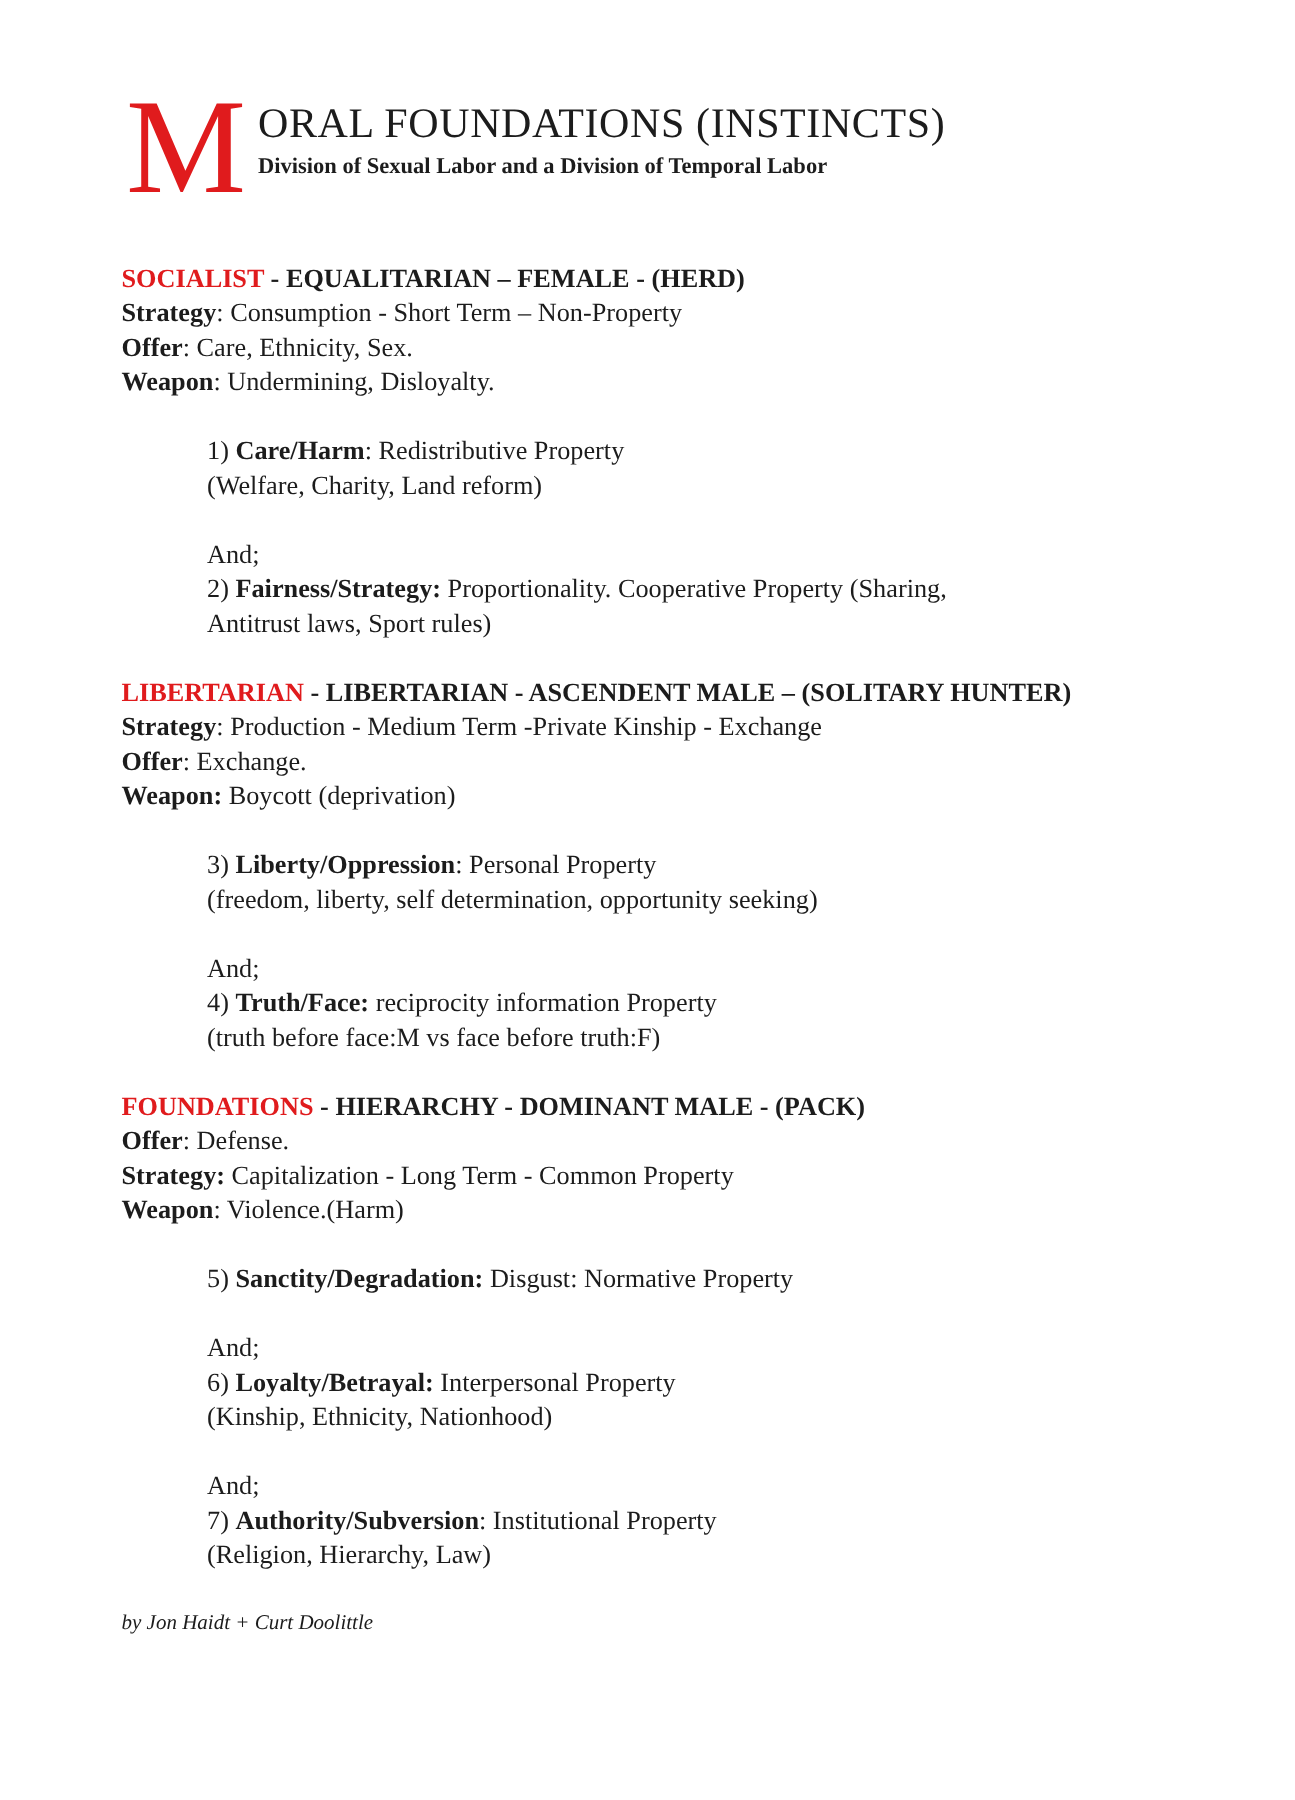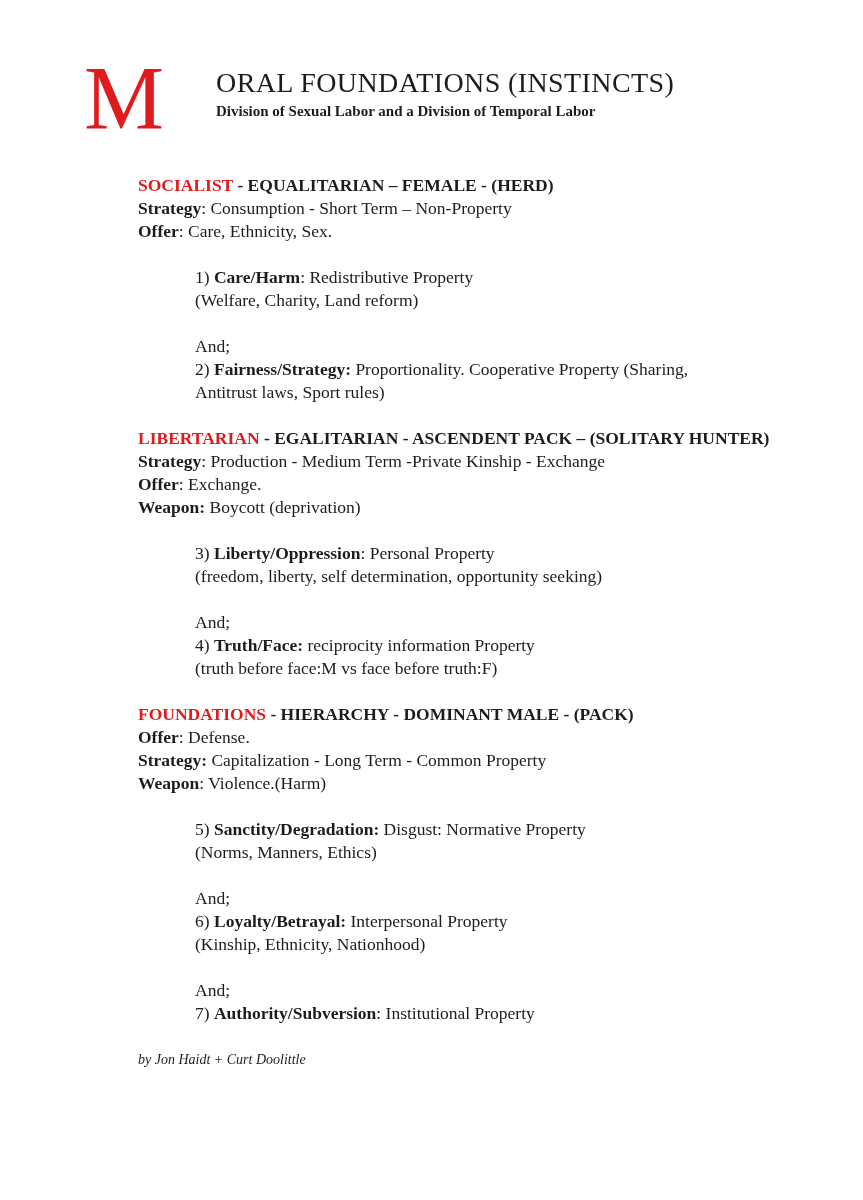--- a/index.html
+++ b/index.html
@@ -14,25 +14,25 @@
   
   .masthead{display:flex;align-items:flex-start;padding:64px 60px 0 84px;}
   .dropcap{
     color:var(--red,#e01b1d);
     font-size:90px;
     line-height:66px;
     display:block;
     margin:2px 8px 0 0;
     font-weight:400;
   }
-  .masthead-text{padding-top:2px;margin-left:44px;}
+  .masthead-text{padding-top:2px;}
   .title{margin:0;font-weight:400;font-size:28px;line-height:33px;letter-spacing:.4px;white-space:nowrap;}
   .subtitle{margin:0;font-weight:700;font-size:15px;line-height:25px;white-space:nowrap;}
   
-  .doc{padding:0 60px 0 114px;margin-top:42px;margin-left:24px;}
+  .doc{padding:0 60px 0 81px;margin-top:42px;}
   .line{height:23px;line-height:23px;font-size:17.5px;white-space:nowrap;}
   .gap{height:23px;}
   .sec{margin-bottom:23px;}
   .sec-head{font-weight:700;}
   .red{color:var(--red,#e01b1d);}
   .b{font-weight:700;}
   .items{margin-left:57px;}
   .byline{font-style:italic;font-size:14px;line-height:23px;height:23px;white-space:nowrap;}
 </style>
 </head>
@@ -47,33 +47,34 @@
       <h2 class="subtitle">Division of Sexual Labor and a Division of Temporal Labor</h2>
     </div>
   </header>
 
   <main class="doc">
 
     <section class="sec">
       <div class="line sec-head"><span class="red">SOCIALIST</span><span> - EQUALITARIAN – FEMALE - (HERD)</span></div>
       <div class="line"><span class="b">Strategy</span><span>: Consumption - Short Term – Non-Property</span></div>
       <div class="line"><span class="b">Offer</span><span>: Care, Ethnicity, Sex.</span></div>
+      <div class="line"><span class="b">Weapon</span><span>: Undermining, Disloyalty.</span></div>
       <div class="gap"></div>
       <div class="items">
         <div class="line"><span>1) </span><span class="b">Care/Harm</span><span>: Redistributive Property</span></div>
         <div class="line">(Welfare, Charity, Land reform)</div>
         <div class="gap"></div>
         <div class="line">And;</div>
         <div class="line"><span>2) </span><span class="b">Fairness/Strategy:</span><span> Proportionality. Cooperative Property (Sharing,</span></div>
         <div class="line">Antitrust laws, Sport rules)</div>
       </div>
     </section>
 
     <section class="sec">
-      <div class="line sec-head"><span class="red">LIBERTARIAN</span><span> - EGALITARIAN - ASCENDENT PACK – (SOLITARY HUNTER)</span></div>
+      <div class="line sec-head"><span class="red">LIBERTARIAN</span><span> - LIBERTARIAN - ASCENDENT MALE – (SOLITARY HUNTER)</span></div>
       <div class="line"><span class="b">Strategy</span><span>: Production - Medium Term -Private Kinship - Exchange</span></div>
       <div class="line"><span class="b">Offer</span><span>: Exchange.</span></div>
       <div class="line"><span class="b">Weapon:</span><span> Boycott (deprivation)</span></div>
       <div class="gap"></div>
       <div class="items">
         <div class="line"><span>3) </span><span class="b">Liberty/Oppression</span><span>: Personal Property</span></div>
         <div class="line">(freedom, liberty, self determination, opportunity seeking)</div>
         <div class="gap"></div>
         <div class="line">And;</div>
         <div class="line"><span>4) </span><span class="b">Truth/Face:</span><span> reciprocity information Property</span></div>
@@ -82,27 +83,27 @@
     </section>
 
     <section class="sec">
       <div class="line sec-head"><span class="red">FOUNDATIONS</span><span> - HIERARCHY - DOMINANT MALE - (PACK)</span></div>
       <div class="line"><span class="b">Offer</span><span>: Defense.</span></div>
       <div class="line"><span class="b">Strategy:</span><span> Capitalization - Long Term - Common Property</span></div>
       <div class="line"><span class="b">Weapon</span><span>: Violence.(Harm)</span></div>
       <div class="gap"></div>
       <div class="items">
         <div class="line"><span>5) </span><span class="b">Sanctity/Degradation:</span><span> Disgust: Normative Property</span></div>
-        <div class="line">(Norms, Manners, Ethics)</div>
         <div class="gap"></div>
         <div class="line">And;</div>
         <div class="line"><span>6) </span><span class="b">Loyalty/Betrayal:</span><span> Interpersonal Property</span></div>
         <div class="line">(Kinship, Ethnicity, Nationhood)</div>
         <div class="gap"></div>
         <div class="line">And;</div>
         <div class="line"><span>7) </span><span class="b">Authority/Subversion</span><span>: Institutional Property</span></div>
+        <div class="line">(Religion, Hierarchy, Law)</div>
       </div>
     </section>
 
     <div class="byline">by Jon Haidt + Curt Doolittle</div>
 
   </main>
 </div>
 
 </body></html>

